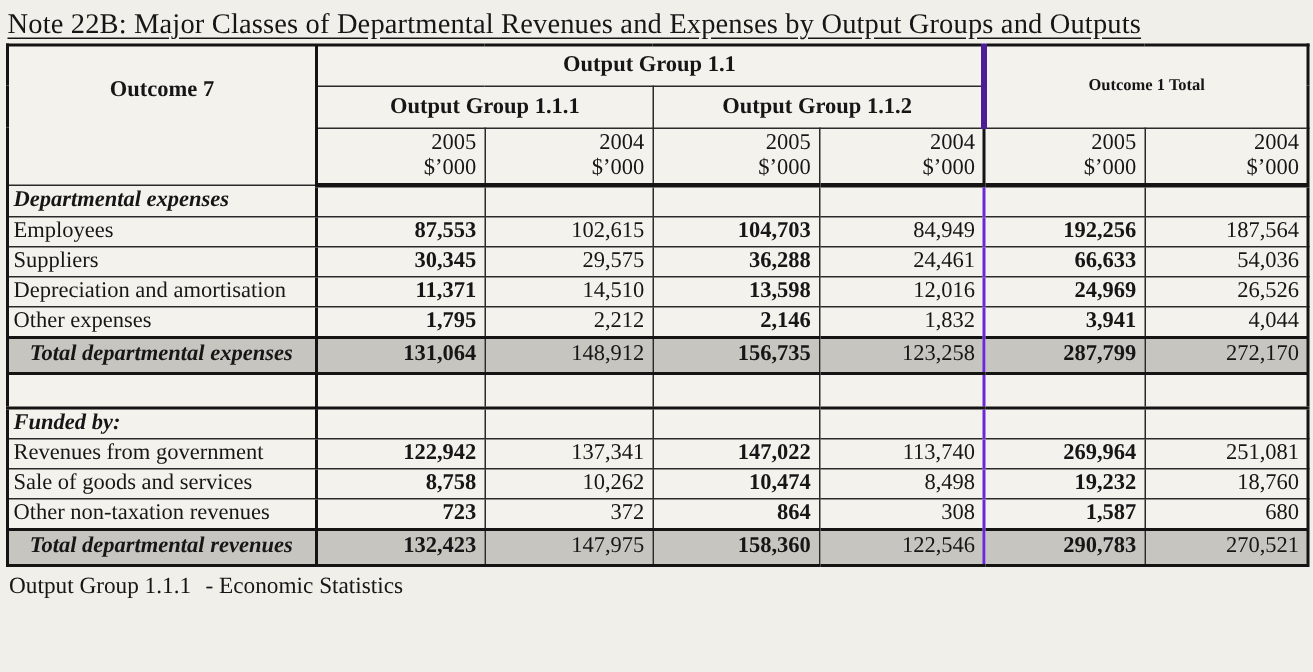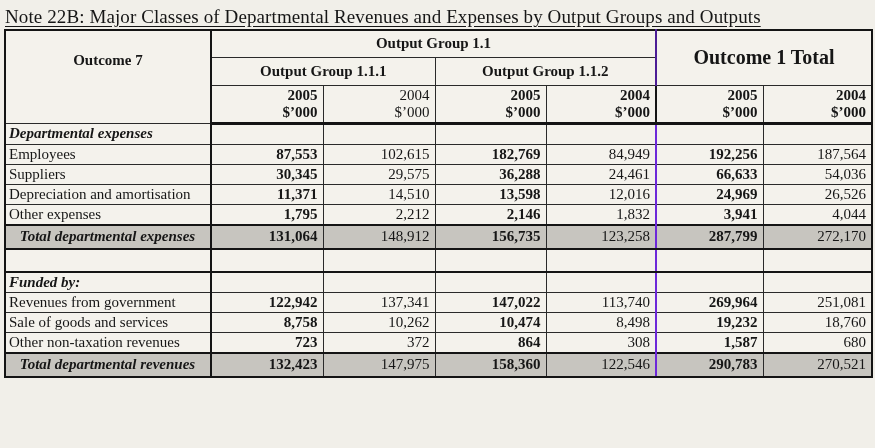--- a/index.html
+++ b/index.html
@@ -24,26 +24,26 @@
   td{
     border:1px solid #2a2a2a;
     font-size:15px;line-height:17px;
     padding:0 4px;overflow:hidden;white-space:nowrap;
     vertical-align:middle;
   }
   
   .hcell{font-weight:bold;text-align:center;}
   .outcome-cell{border-right:2px solid #141414;padding-bottom:32px;}
   .og-cell{border-left:2px solid #141414;}
-  .total-cell{border-left:2px solid #4c1d95;font-size:20px;}
+  .total-cell{border-left:4px solid #4c1d95;font-size:11px;}
   .rowA{height:27px;}
   .rowB{height:28px;}
   .rowC td{border-bottom:3px solid #141414;height:36px;text-align:right;vertical-align:middle;padding-right:5px;}
   .rowC .yr,.rowC .unit{display:block;}
-  .rowC .b{font-weight:bold;}
+  .rowC .b{font-weight:normal;}
   .ycL{border-left:2px solid #141414;}
   
   .label-cell{text-align:left;border-right:2px solid #141414;padding-left:3px;}
   .value-cell{text-align:right;padding-right:5px;}
   .value-cell.c4{border-left:2px solid #6d28d9;}
   .bold{font-weight:bold;}
   .row-section td{height:19px;}
   .row-section .label-cell{font-weight:bold;font-style:italic;}
   .row-data td{height:19px;}
   .row-total td{
@@ -116,21 +116,21 @@
         <td class="value-cell c1"></td>
         <td class="value-cell c2 bold"></td>
         <td class="value-cell c3"></td>
         <td class="value-cell c4 bold"></td>
         <td class="value-cell c5"></td>
       </tr>
       <tr class="row-data">
         <td class="label-cell">Employees</td>
         <td class="value-cell c0 bold">87,553</td>
         <td class="value-cell c1">102,615</td>
-        <td class="value-cell c2 bold">182,769</td>
+        <td class="value-cell c2 bold">104,703</td>
         <td class="value-cell c3">84,949</td>
         <td class="value-cell c4 bold">192,256</td>
         <td class="value-cell c5">187,564</td>
       </tr>
       <tr class="row-data">
         <td class="label-cell">Suppliers</td>
         <td class="value-cell c0 bold">30,345</td>
         <td class="value-cell c1">29,575</td>
         <td class="value-cell c2 bold">36,288</td>
         <td class="value-cell c3">24,461</td>
@@ -215,13 +215,16 @@
         <td class="value-cell c1">147,975</td>
         <td class="value-cell c2 bold">158,360</td>
         <td class="value-cell c3">122,546</td>
         <td class="value-cell c4 bold">290,783</td>
         <td class="value-cell c5">270,521</td>
       </tr>
     </tbody>
 </table>
 
 <div class="footnotes">
+  <div class="fn-line">
+    <span class="fn-label">Output Group 1.1.1</span><span>- Economic Statistics</span>
+  </div>
 </div>
 
 </body></html>

